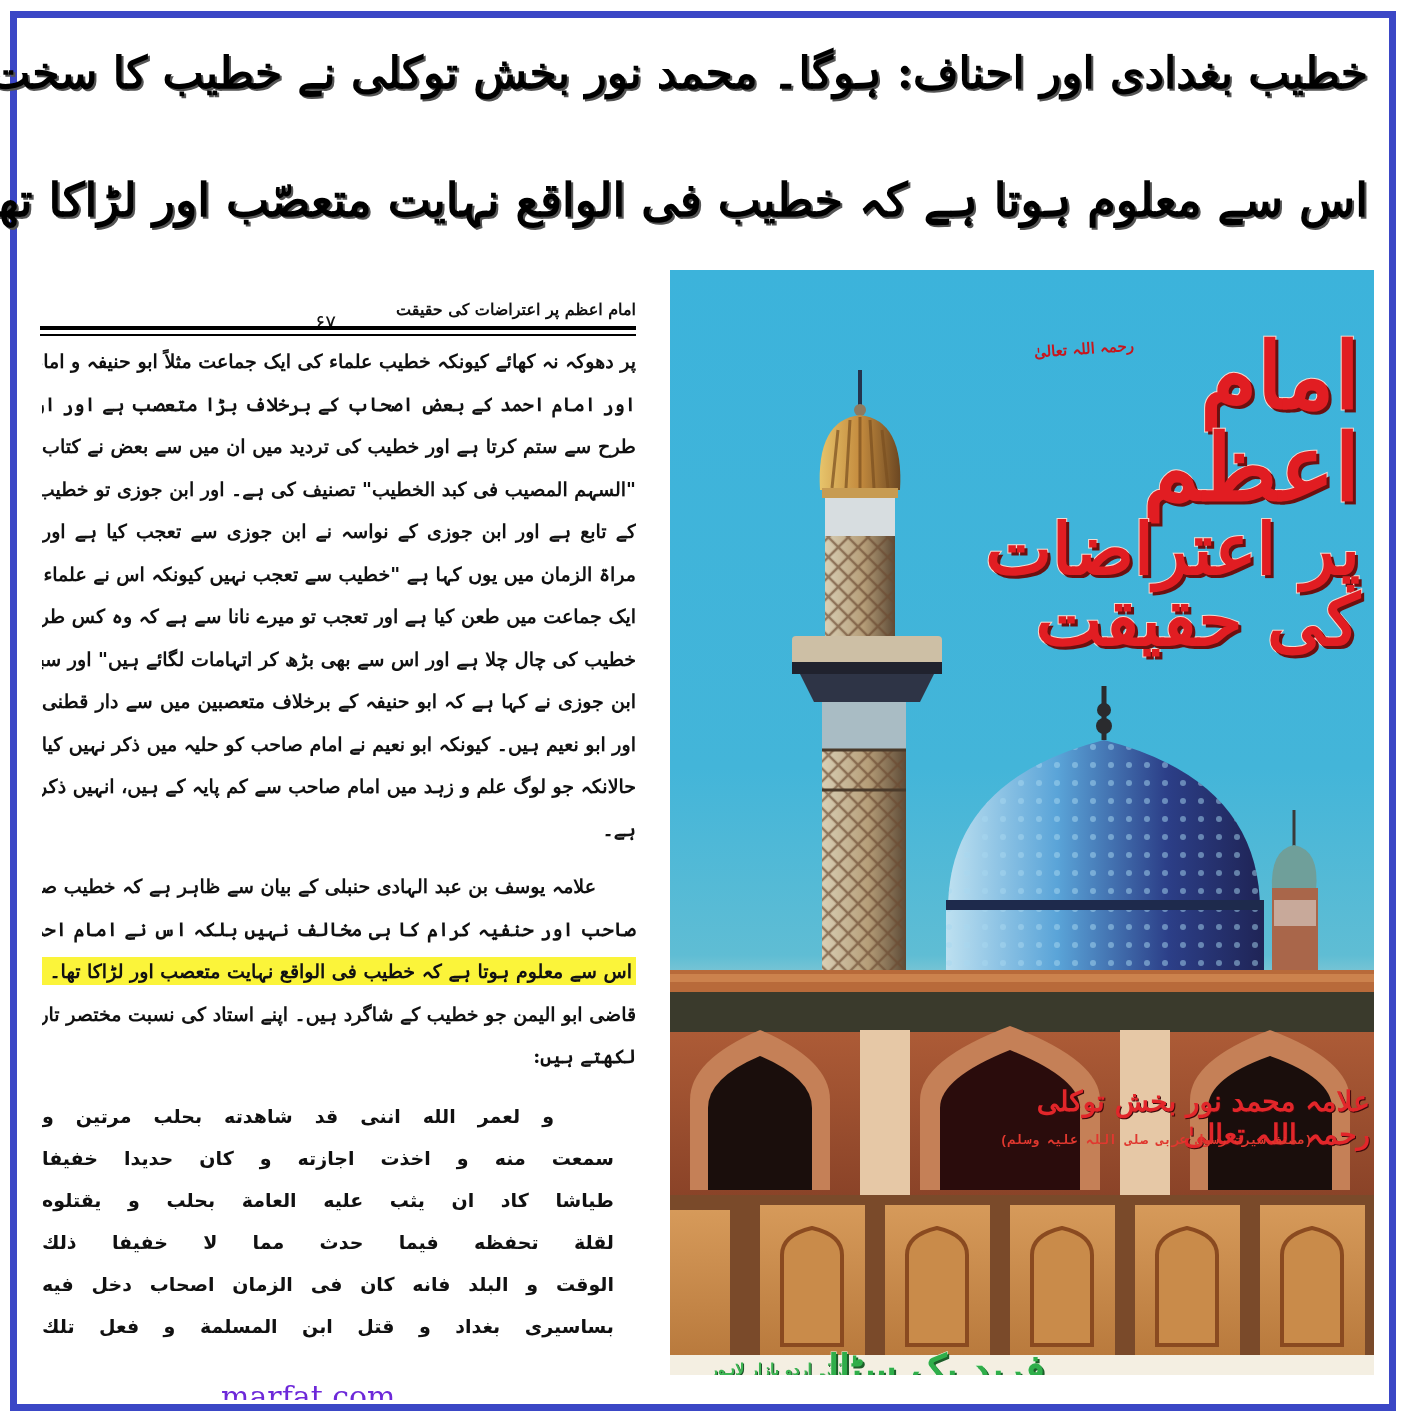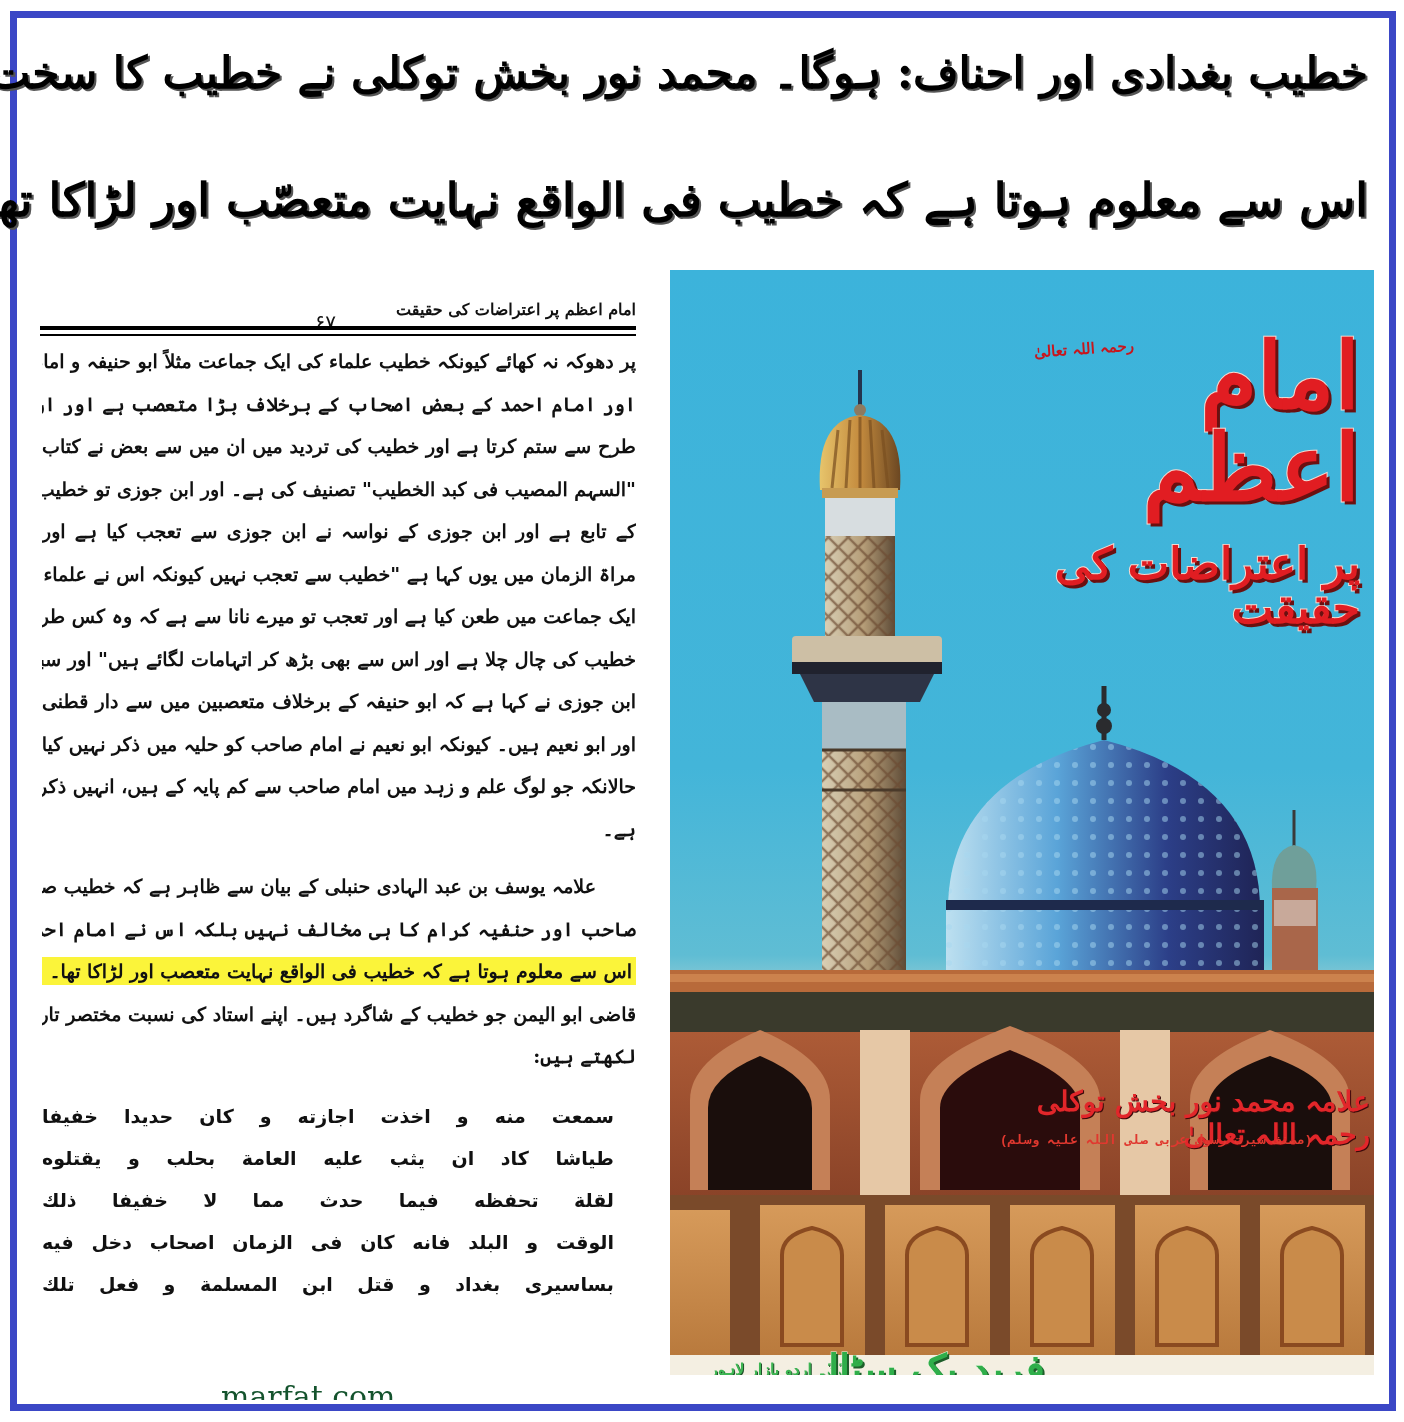--- a/index.html
+++ b/index.html
@@ -29,32 +29,32 @@
   .para .ln.short { text-align-last: right; }
   .p1 { top: 60px; }
   .p2 { top: 585px; }
   .hl { background: #fbf43a; padding: 0 4px 0 8px; box-shadow: 0 0 0 3px #fbf43a; }
   .arabic { position: absolute; top: 815px; right: 22px; left: 6px; font-family: "DejaVu Sans", sans-serif;
             font-weight: bold; font-size: 19px; }
   .arabic .ln { display: block; height: 42px; line-height: 42px; text-align: justify;
                 text-align-last: justify; white-space: nowrap; overflow: hidden; }
   .arabic .ln.first { padding-right: 60px; }
   .watermark { position: absolute; top: 1100px; left: 185px; direction: ltr; font-family: "DejaVu Serif", serif;
-               font-size: 30px; color: #14532d; height: 20px; overflow: hidden; line-height: 34px; }
+               font-size: 30px; color: #6d28d9; height: 20px; overflow: hidden; line-height: 34px; }
 
   
   .cover { position: absolute; left: 670px; top: 270px; width: 704px; height: 1105px; overflow: hidden;
            background: linear-gradient(180deg, #3cb3db 0%, #43b5d9 45%, #5fbdd4 62%, #bfd9d6 68%); }
   .cover svg { position: absolute; left: 0; top: 0; }
   .cover-title { position: absolute; right: 14px; top: 60px; width: 380px; direction: rtl; text-align: right;
                  font-family: "DejaVu Serif", serif; font-weight: bold; color: #e11d22; line-height: 1;
                  -webkit-text-stroke: 2px #f3d9d0; paint-order: stroke fill;
                  text-shadow: 3px 3px 0 #6b1010; }
   .cover-title .t1 { display: block; font-size: 92px; }
-  .cover-title .t2 { display: block; font-size: 44px; margin-top: 28px; }
+  .cover-title .t2 { display: block; font-size: 71px; }
   .honorific { position: absolute; right: 240px; top: 70px; font-family: "DejaVu Serif", serif;
                font-size: 15px; color: #c8161d; font-weight: bold; transform: rotate(-4deg); }
   .author-name { position: absolute; left: 300px; top: 815px; width: 400px; direction: rtl; text-align: right;
                  font-family: "DejaVu Serif", serif; font-weight: bold; font-size: 28px; color: #e2262a;
                  text-shadow: 1px 1px 0 #3a0a0a; }
   .author-sub { position: absolute; left: 330px; top: 862px; width: 360px; direction: rtl; text-align: left;
                 font-family: Liberation Mono, monospace; font-size: 13px; color: #e0382f; font-weight: bold; }
   .publisher { position: absolute; left: 140px; top: 1075px; direction: rtl; font-family: "DejaVu Serif", serif;
                font-weight: bold; font-size: 40px; color: #2fae4a; -webkit-text-stroke: 1px #e6f5dc;
                paint-order: stroke fill; text-shadow: 2px 2px 0 #1d5e2a; white-space: nowrap; }
@@ -97,20 +97,21 @@
     <span class="ln">صاحب اور حنفیہ کرام کا ہی مخالف نہیں بلکہ اس نے امام احمد اور حنابلہ پر بھی ستم کیا ہے۔</span>
     <span class="ln short">
       <span class="hl">اس سے معلوم ہوتا ہے کہ خطیب فی الواقع نہایت متعصب اور لڑاکا تھا۔</span>
       
     </span>
     <span class="ln">قاضی ابو الیمن جو خطیب کے شاگرد ہیں۔ اپنے استاد کی نسبت مختصر تاریخ بغداد میں یوں</span>
     <span class="ln short">لکھتے ہیں:</span>
   </div>
 
   <div class="arabic">
+    <span class="ln first short">و لعمر الله اننی قد شاهدته بحلب مرتین و</span>
     <span class="ln">سمعت منه و اخذت اجازته و كان حدیدا خفیفا</span>
     <span class="ln">طیاشا كاد ان یثب علیه العامة بحلب و یقتلوه</span>
     <span class="ln">لقلة تحفظه فیما حدث مما لا خفیفا ذلك</span>
     <span class="ln">الوقت و البلد فانه كان فی الزمان اصحاب دخل فیه</span>
     <span class="ln">بساسیری بغداد و قتل ابن المسلمة و فعل تلك</span>
   </div>
   <div class="watermark">marfat.com</div>
 </div>
 
 <div class="cover">

